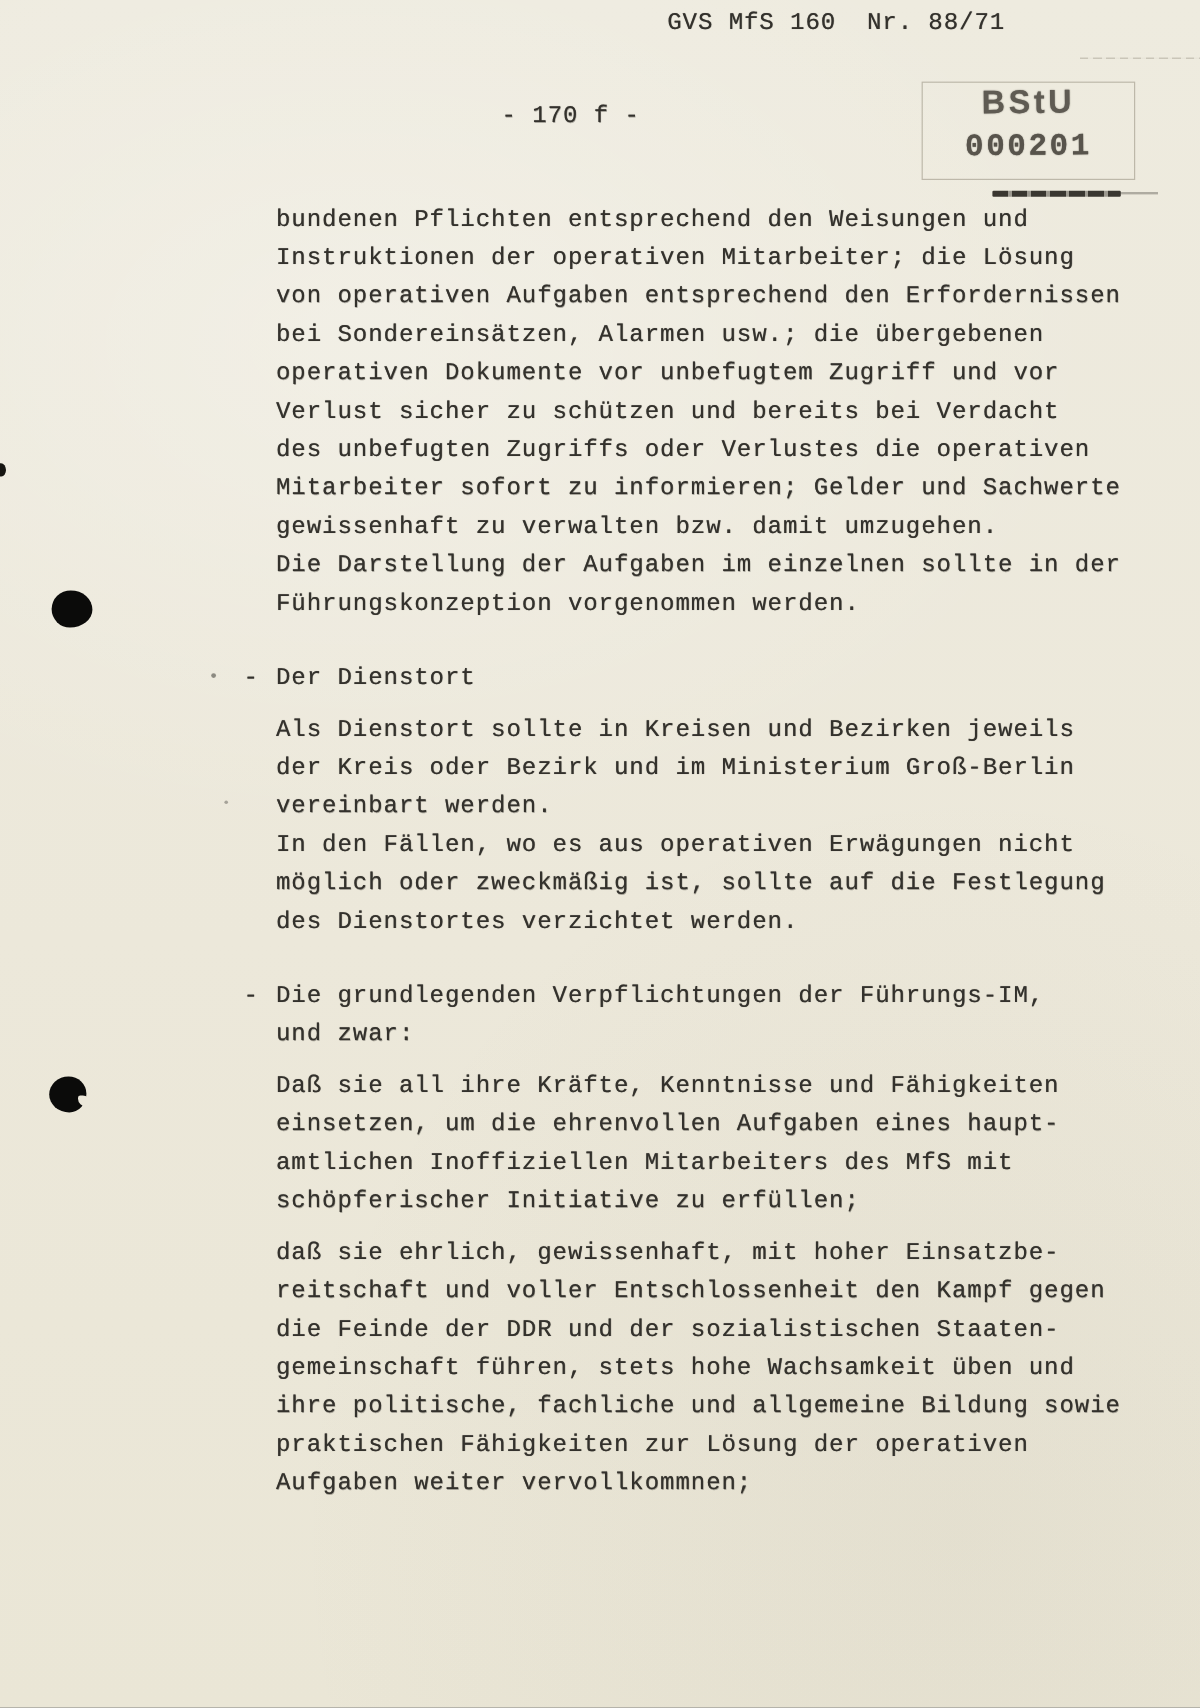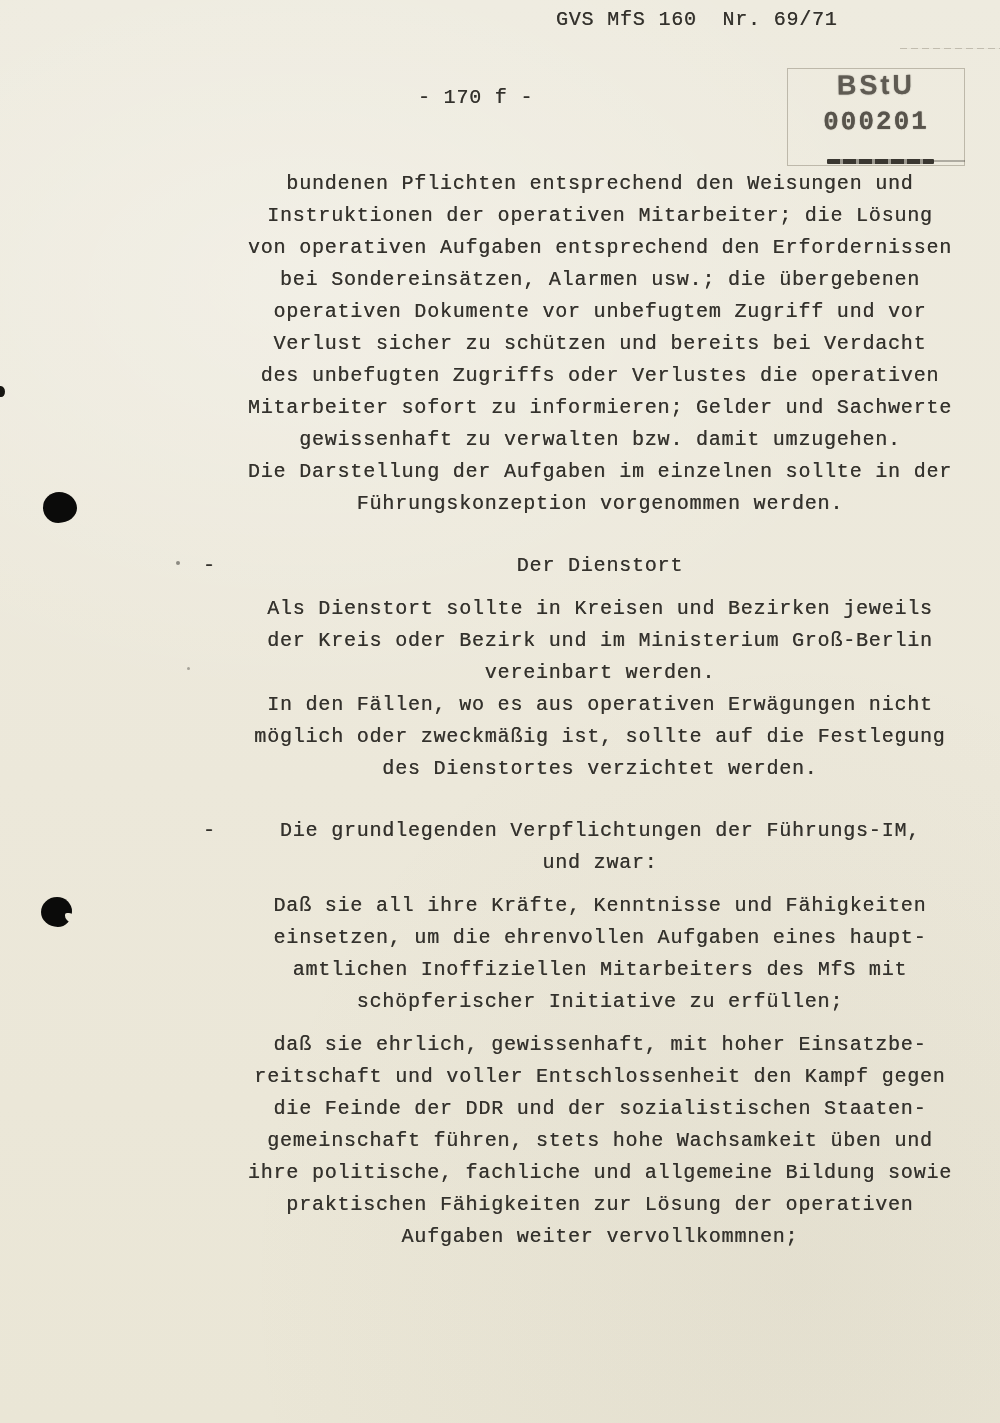--- a/index.html
+++ b/index.html
@@ -42,21 +42,21 @@
     top: 84px;
     line-height: 28px;
   }
 
   .document-body {
     position: absolute;
     left: 230px;
     top: 168px;
     width: 740px;
   }
-  .block { margin-top: 11px; text-align: center; }
+  .block { margin-top: 11px; }
   .block:first-child { margin-top: 0; }
   .block.heading { margin-top: 30px; }
   .line {
     position: relative;
     line-height: 32px;
     height: 32px;
   }
   .marker {
     position: absolute;
     left: -27px;
@@ -67,24 +67,24 @@
   .stamp-topline {
     position: absolute;
     left: 900px;
     top: 48px;
     width: 100px;
     height: 1px;
     background: repeating-linear-gradient(90deg, rgba(110,102,85,0.35) 0 7px, rgba(110,102,85,0.05) 7px 11px);
   }
   .stamp-box {
     position: absolute;
-    left: 787px;
+    left: 768px;
     top: 68px;
     width: 178px;
-    height: 98px;
+    height: 82px;
     border: 1px solid rgba(110,102,85,0.38);
   }
   .stamp-org {
     position: absolute;
     left: 0; right: 0;
     top: 1px;
     text-align: center;
     font-family: "Liberation Sans", sans-serif;
     font-weight: bold;
     font-size: 27px;
@@ -163,21 +163,21 @@
     background: rgba(60,58,52,0.55);
   }
   .dot-1 { left: 176px; top: 561px; }
   .dot-2 { left: 187px; top: 667px; width: 3px; height: 3px; background: rgba(60,58,52,0.4); }
 </style>
 </head>
 <body>
 
 <div class="page" style="--paper: #ece8da; --ink: #33312c; --stamp-ink: #4c4840;">
 
-  <div class="classification tw">GVS MfS 160  Nr. 69/71</div>
+  <div class="classification tw">GVS MfS 160  Nr. 88/71</div>
 
   <div class="page-number tw">- 170 f -</div>
 
   <div class="stamp-topline"></div>
 
   <div class="stamp-box">
     <div class="stamp-org">BStU</div>
     <div class="stamp-number">000201</div>
   </div>
 

